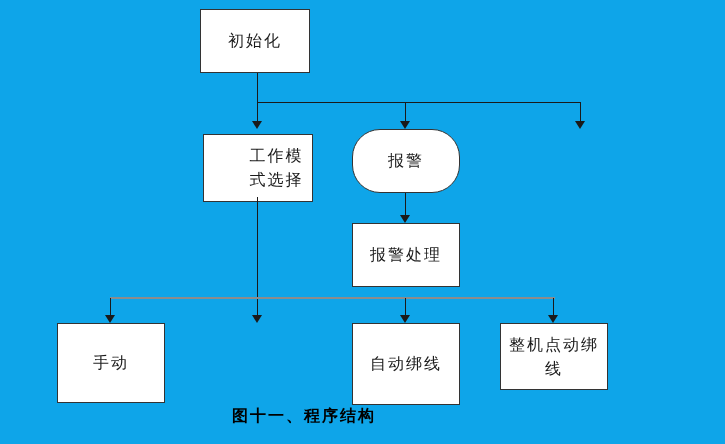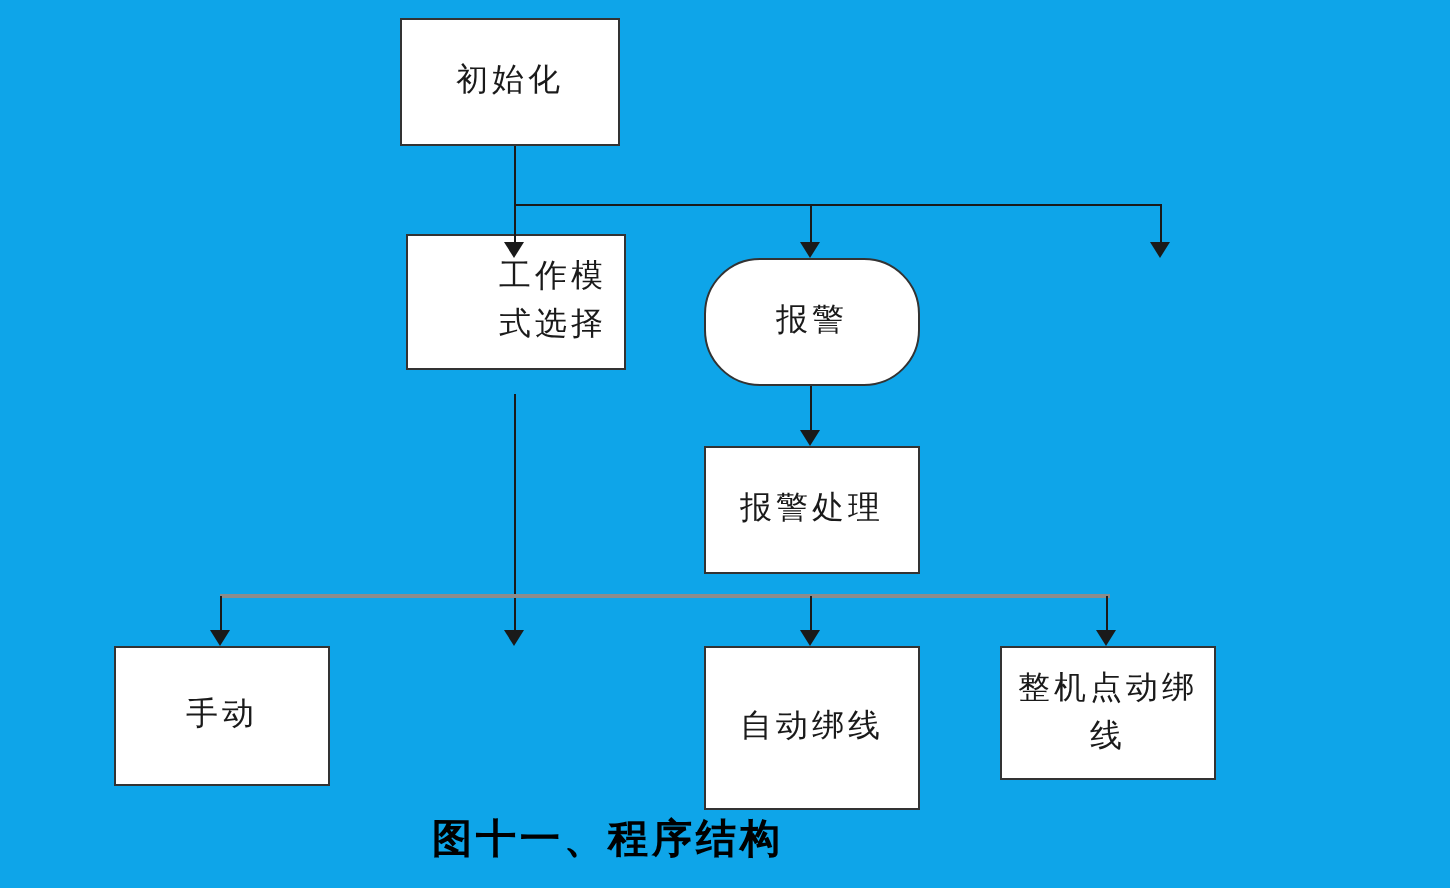--- a/index.html
+++ b/index.html
@@ -48,32 +48,32 @@
     border-right: 5px solid transparent;
     border-top: 8px solid #1a1a1a;
   }
   .caption {
     position: absolute;
     left: 0;
     top: 406px;
     width: 608px;
     text-align: center;
     font-weight: bold;
-    font-size: 20px;
+    font-size: 16px;
     letter-spacing: 2px;
     color: #000000;
   }
 
   
   #b-init   { left: 200px; top: 9px;   width: 110px; height: 64px; }
-  #b-mode   { left: 203px; top: 117px; width: 110px; height: 68px; padding-left: 41px; }
+  #b-mode   { left: 203px; top: 134px; width: 110px; height: 68px; padding-left: 41px; }
   #b-alarm  { left: 352px; top: 129px; width: 108px; height: 64px; border-radius: 28px; }
   #b-data   { left: 527px; top: 129px; width: 108px; height: 66px; }
   #b-ah     { left: 352px; top: 223px; width: 108px; height: 64px; font-family: Liberation Serif, serif; }
-  #b-manual { left: 57px;  top: 323px; width: 108px; height: 70px; }
+  #b-manual { left: 57px;  top: 323px; width: 108px; height: 80px; }
   #b-zero   { left: 203px; top: 323px; width: 105px; height: 66px; }
   #b-auto   { left: 352px; top: 323px; width: 108px; height: 82px; }
   #b-jog    { left: 500px; top: 323px; width: 108px; height: 67px; }
 </style>
 </head>
 <body>
 
 <div class="canvas">
 
   <div class="flow-box" id="b-init">初始化</div>

